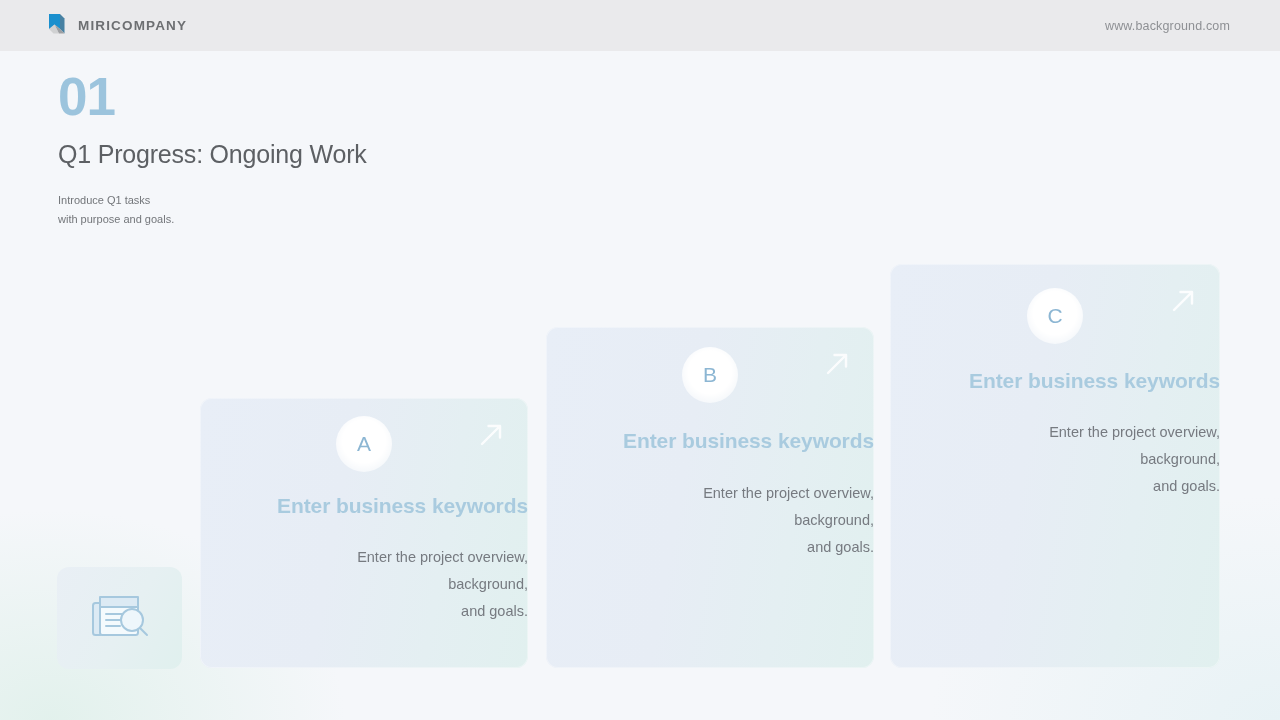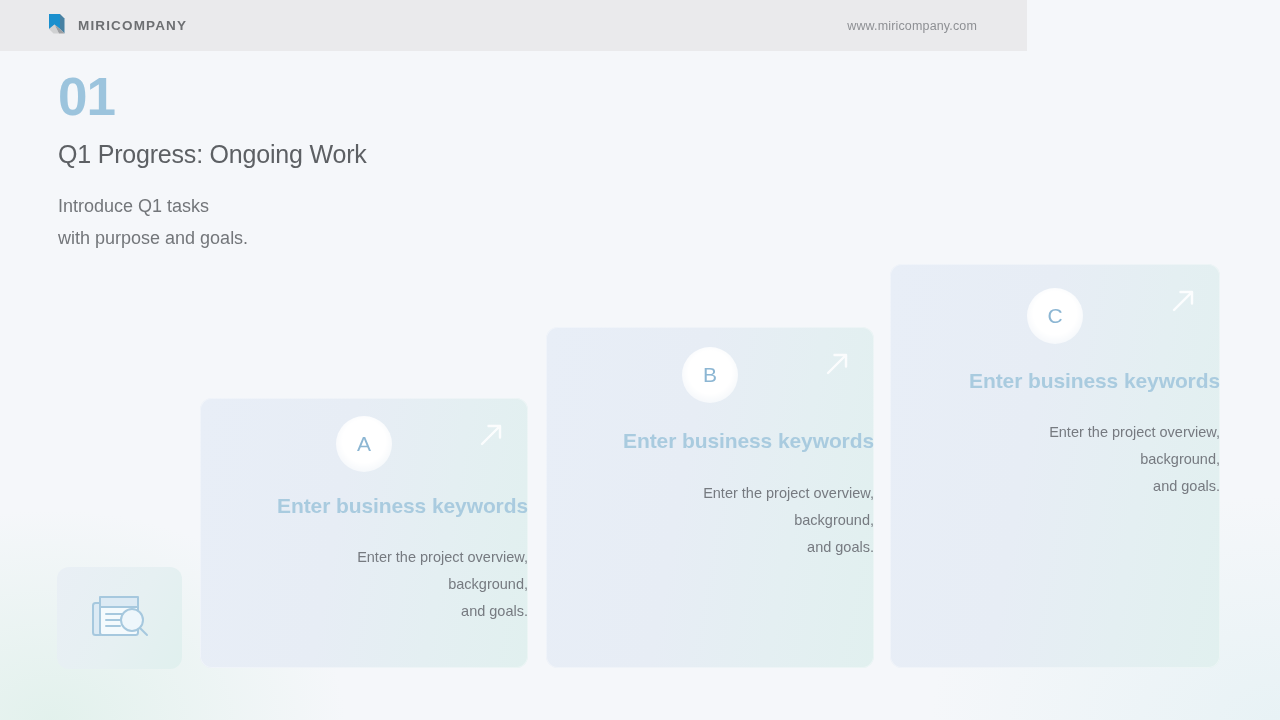--- a/index.html
+++ b/index.html
@@ -16,21 +16,21 @@
     width:1280px; height:720px;
     background:
       radial-gradient(ellipse 420px 300px at 4% 100%, rgba(223,240,234,0.85) 0%, rgba(223,240,234,0) 70%),
       radial-gradient(ellipse 500px 320px at 100% 100%, rgba(226,240,243,0.7) 0%, rgba(226,240,243,0) 70%),
       #f5f7fa;
   }
 
   
   #topbar {
     position:absolute; left:0; top:0;
-    width:1027px; height:51px;
+    width:1280px; height:51px;
     background:#eaeaec;
     display:flex; align-items:center;
   }
   #brand {
     display:flex; align-items:center; gap:10px;
     margin-left:46px;
   }
   #logo-mark {
     width:22px; height:26px;
     position:relative;
@@ -65,21 +65,21 @@
   #slide-title {
     margin-top:18px;
     font-size:25px;
     font-weight:normal;
     color:#5d6064;
     letter-spacing:-0.2px;
     white-space:nowrap;
   }
   #slide-subtitle {
     margin-top:22px;
-    font-size:18px;
+    font-size:11px;
     line-height:1.77;
     color:#73767a;
     white-space:pre-line;
   }
 
   
   .card {
     position:absolute;
     border-radius:12px;
     background:linear-gradient(100deg,#e8eef7 0%, #e7edf5 42%, #e4eff2 72%, #e1f0ef 100%);
@@ -164,21 +164,21 @@
       <span id="logo-mark">
         <svg width="22" height="26" viewBox="0 0 22 26">
           <path d="M3 1 L14 1 L14 16 L8.5 11.5 L3 16 Z" fill="#1a8fce"></path>
           <path d="M14 1 L18.5 5.5 L18.5 20.5 L14 16 Z" fill="#2a6f96" opacity="0.85"></path>
           <path d="M8.5 11.5 L14 16 L18.5 20.5 L13 20.5 Z" fill="#9d9fa2"></path>
           <path d="M3 16 L8.5 11.5 L13 20.5 L7.5 20.5 Z" fill="#b9bbbe" opacity="0.55"></path>
         </svg>
       </span>
       <span id="brand-name">MIRICOMPANY</span>
     </div>
-    <span id="site-url">www.miricompany.com</span>
+    <span id="site-url">www.background.com</span>
   </div>
 
   <div id="headline">
     <div id="step-number">01</div>
     <div id="slide-title">Q1 Progress: Ongoing Work</div>
     <div id="slide-subtitle">Introduce Q1 tasks
 with purpose and goals.</div>
   </div>
 
   <div class="card" id="card-a">

